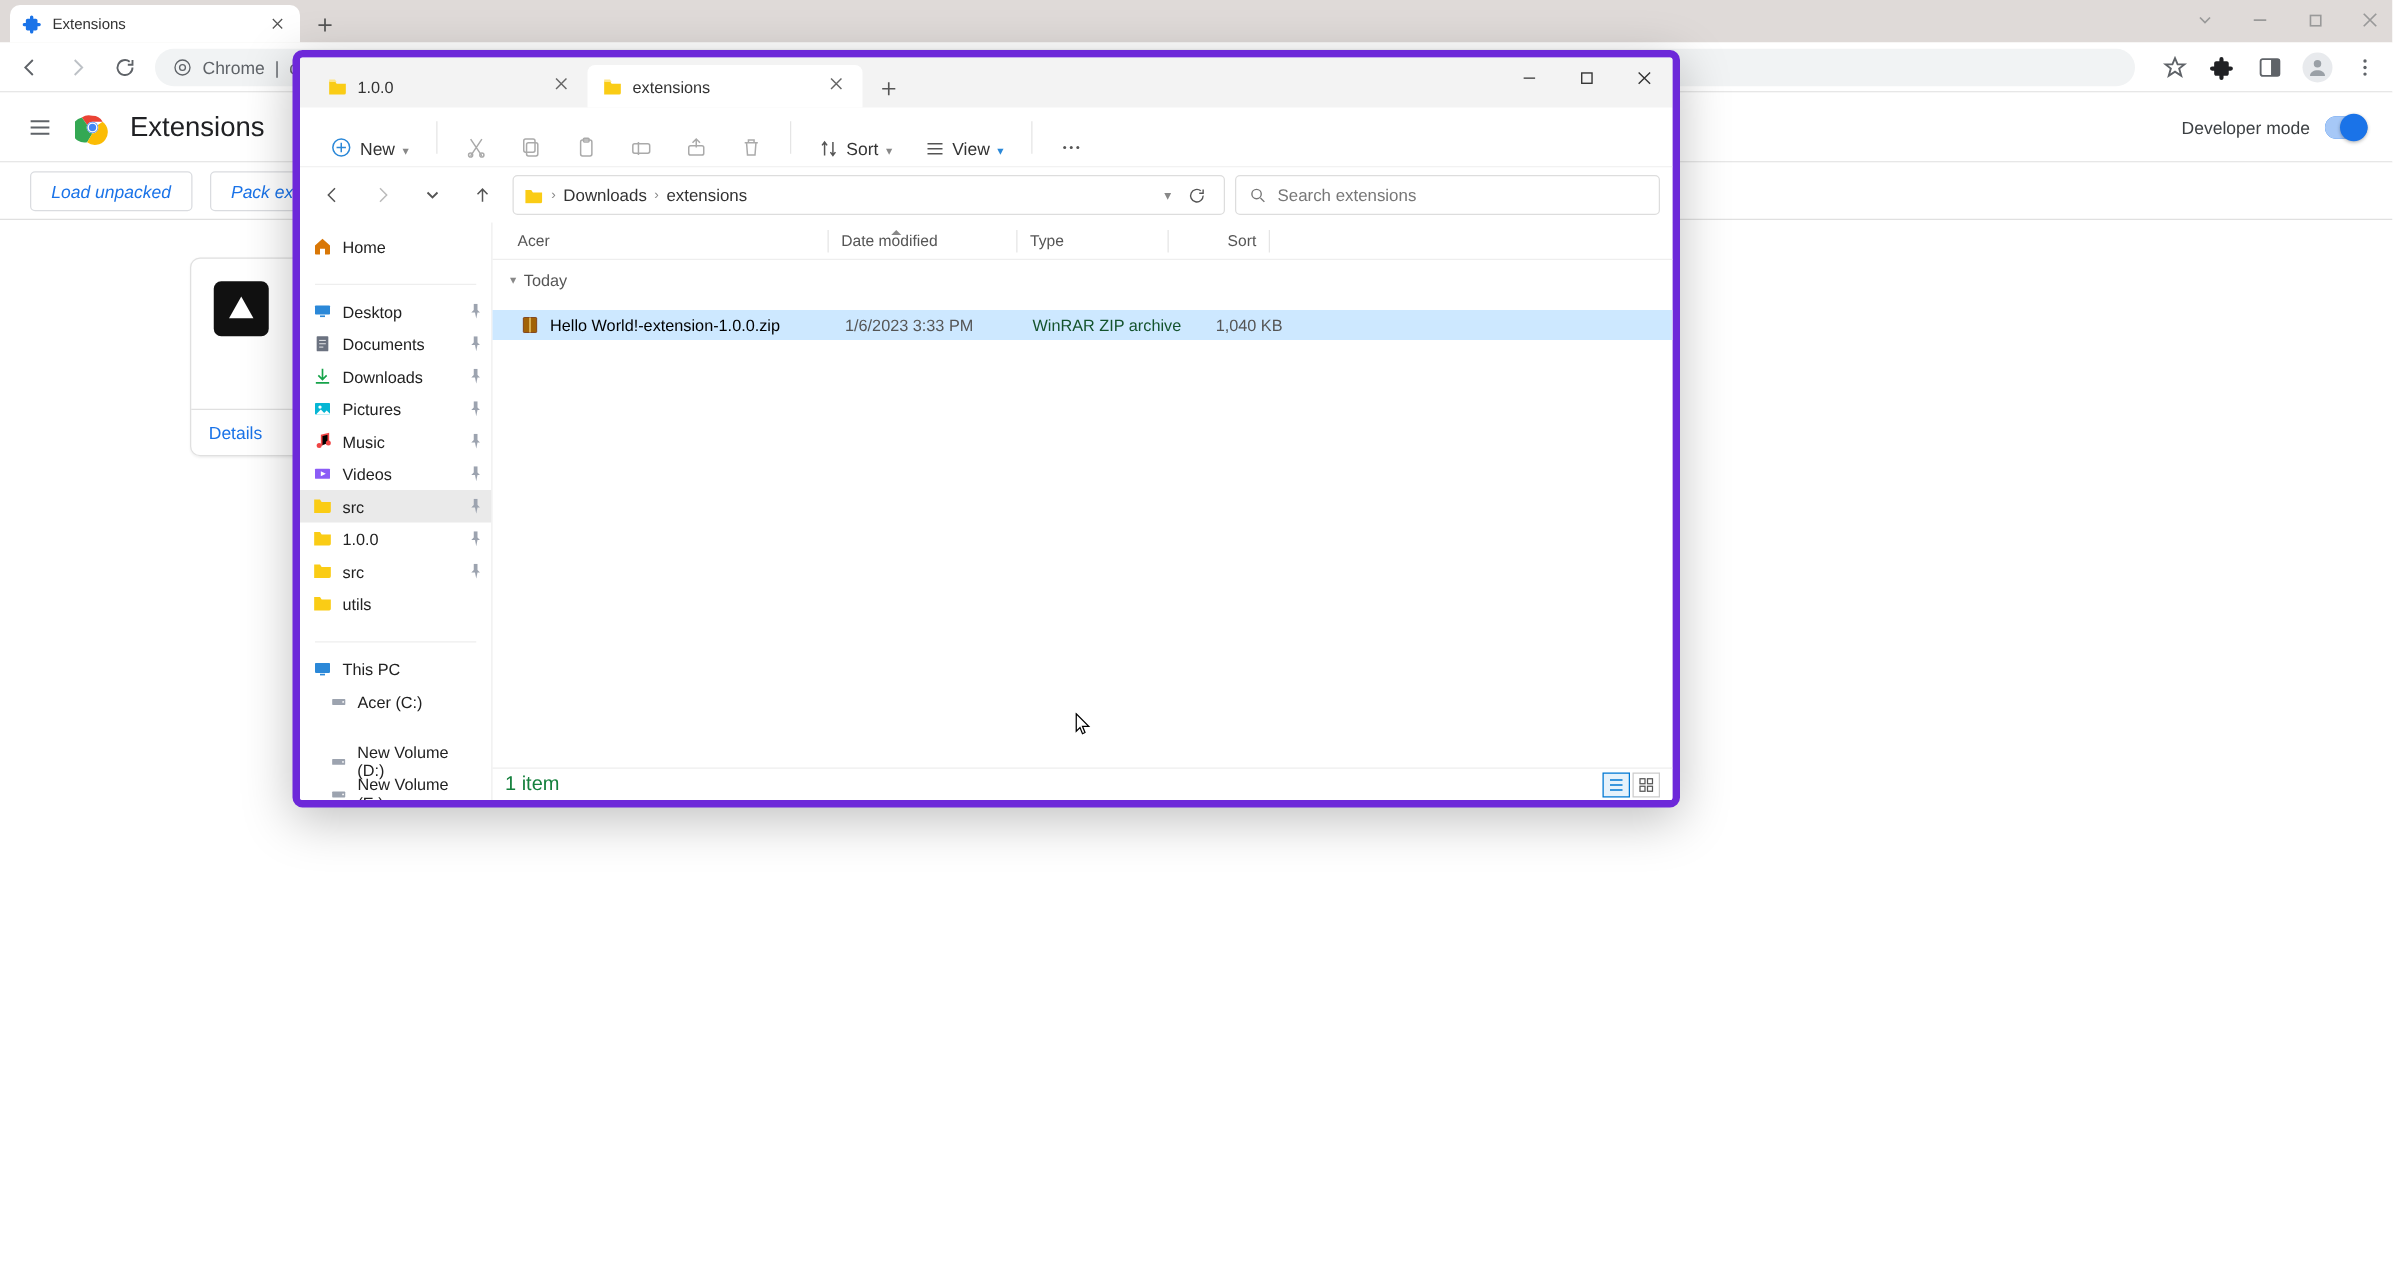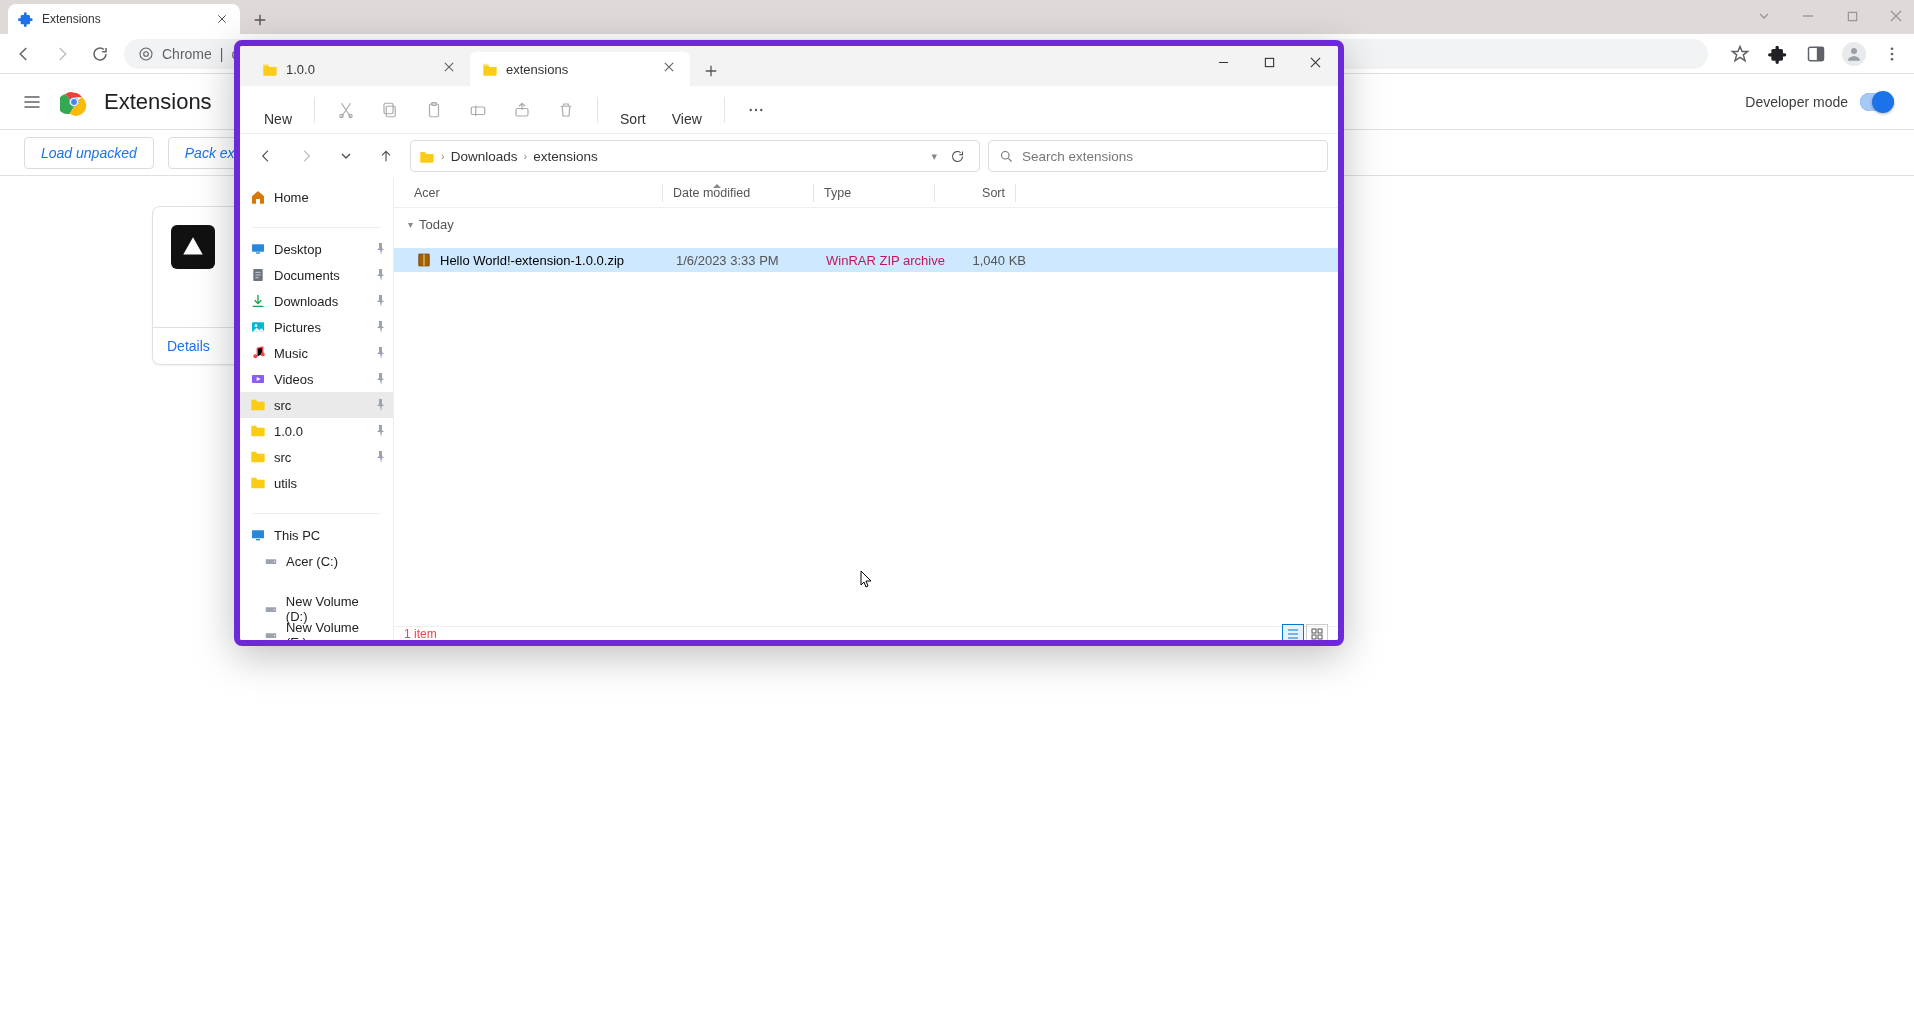--- a/index.html
+++ b/index.html
@@ -48,21 +48,21 @@
   .exp-tab { height: 34px; min-width: 220px; border-radius: 6px 6px 0 0; display: flex; align-items: center; padding: 0 12px; gap: 8px; font-size: 13px; color: #333; }
   .exp-tab.active { background: #fff; }
   .exp-tab .folder-ico { width: 16px; height: 14px; }
   .exp-tab .title { flex: 1; }
   .exp-tab .close { width: 14px; height: 14px; color: #666; cursor: pointer; }
   .exp-newtab { width: 30px; height: 30px; display: flex; align-items: center; justify-content: center; color: #555; cursor: pointer; margin-left: 6px; }
   .exp-wincontrols { position: absolute; right: 0; top: 0; display: flex; }
   .exp-wincontrols div { width: 46px; height: 32px; display: flex; align-items: center; justify-content: center; color: #333; }
 
   .exp-toolbar { height: 48px; background: #fff; border-bottom: 1px solid #eee; display: flex; align-items: center; padding: 0 14px; gap: 6px; }
-  .tbtn { height: 34px; padding: 0 10px; display: flex; align-items: flex-end; gap: 18px; color: #333; font-size: 14px; border-radius: 4px; flex-direction: column; }
+  .tbtn { height: 34px; padding: 0 10px; display: flex; align-items: flex-end; gap: 6px; color: #333; font-size: 14px; border-radius: 4px; }
   .tbtn.iconbtn { width: 38px; justify-content: center; color: #888; }
   .tbtn .chev { font-size: 10px; color: #888; }
   .sep { width: 1px; height: 26px; background: #e5e5e5; margin: 0 6px; }
 
   .exp-addrbar { height: 44px; background: #fff; display: flex; align-items: center; padding: 0 10px; gap: 8px; }
   .addr-nav { width: 32px; height: 32px; display: flex; align-items: center; justify-content: center; color: #555; border-radius: 4px; }
   .addr-box { flex: 1; height: 32px; border: 1px solid #ddd; border-radius: 4px; background: #fff; display: flex; align-items: center; padding: 0 8px; gap: 6px; font-size: 13.5px; color: #333; }
   .addr-box .crumb { display: flex; align-items: center; gap: 6px; }
   .addr-box .chev { color: #888; font-size: 11px; }
   .addr-box .spacer { flex: 1; }
@@ -86,24 +86,24 @@
   .col.size { width: 80px; text-align: right; }
   .col-sep { width: 1px; height: 18px; background: #e5e5e5; }
 
   .file-group { padding: 4px 0 0 14px; font-size: 13px; }
   .group-header { color: #555; display: flex; align-items: center; gap: 6px; height: 24px; }
   .file-row { height: 24px; display: flex; align-items: center; font-size: 13px; margin-left: -14px; padding-left: 14px; margin-top: 12px; }
   .file-row.selected { background: #cde8ff; }
   .file-row .icon-cell { width: 20px; display: flex; align-items: center; justify-content: center; margin-left: 6px; }
   .file-row .name-cell { width: 242px; padding-left: 6px; }
   .file-row .date-cell { width: 150px; color: #555; }
-  .file-row .type-cell { width: 120px; color: #be185d; }
+  .file-row .type-cell { width: 120px; color: #14532d; }
   .file-row .size-cell { width: 80px; text-align: right; color: #555; }
 
-  .exp-status { height: 14px; border-top: 1px solid #eee; display: flex; align-items: center; padding: 0 10px; font-size: 12px; color: #ef4444; }
+  .exp-status { height: 26px; border-top: 1px solid #eee; display: flex; align-items: center; padding: 0 10px; font-size: 16px; color: #15803d; }
   .view-switch { margin-left: auto; display: flex; gap: 2px; }
   .view-switch div { width: 22px; height: 20px; border: 1px solid #ccc; display: flex; align-items: center; justify-content: center; font-size: 11px; color: #444; }
   .view-switch div.active { border-color: #0078d4; background: #e6f2fb; }
 
   .cursor { position: absolute; left: 860px; top: 570px; width: 14px; height: 20px; pointer-events: none; }
 
   
   svg { display: block; }
 </style>
 </head>

